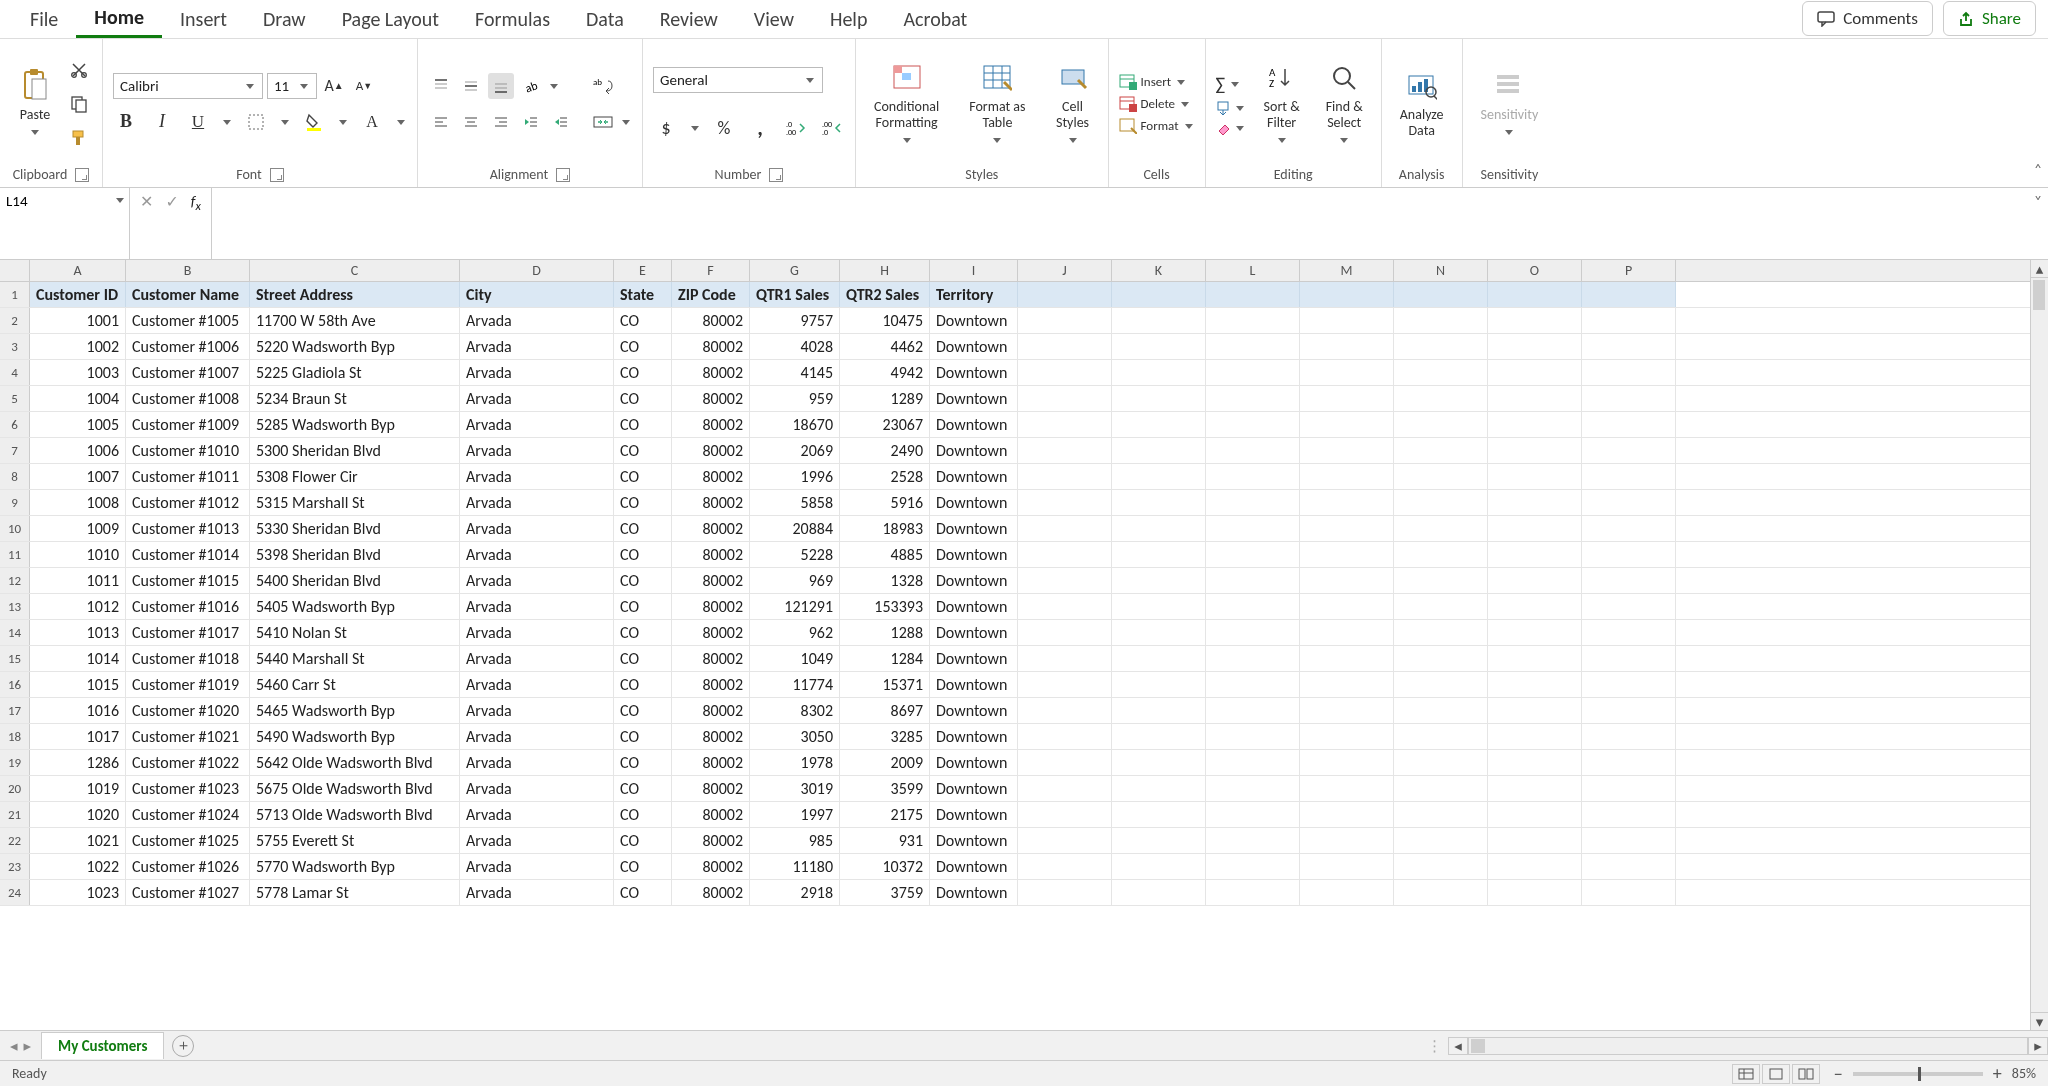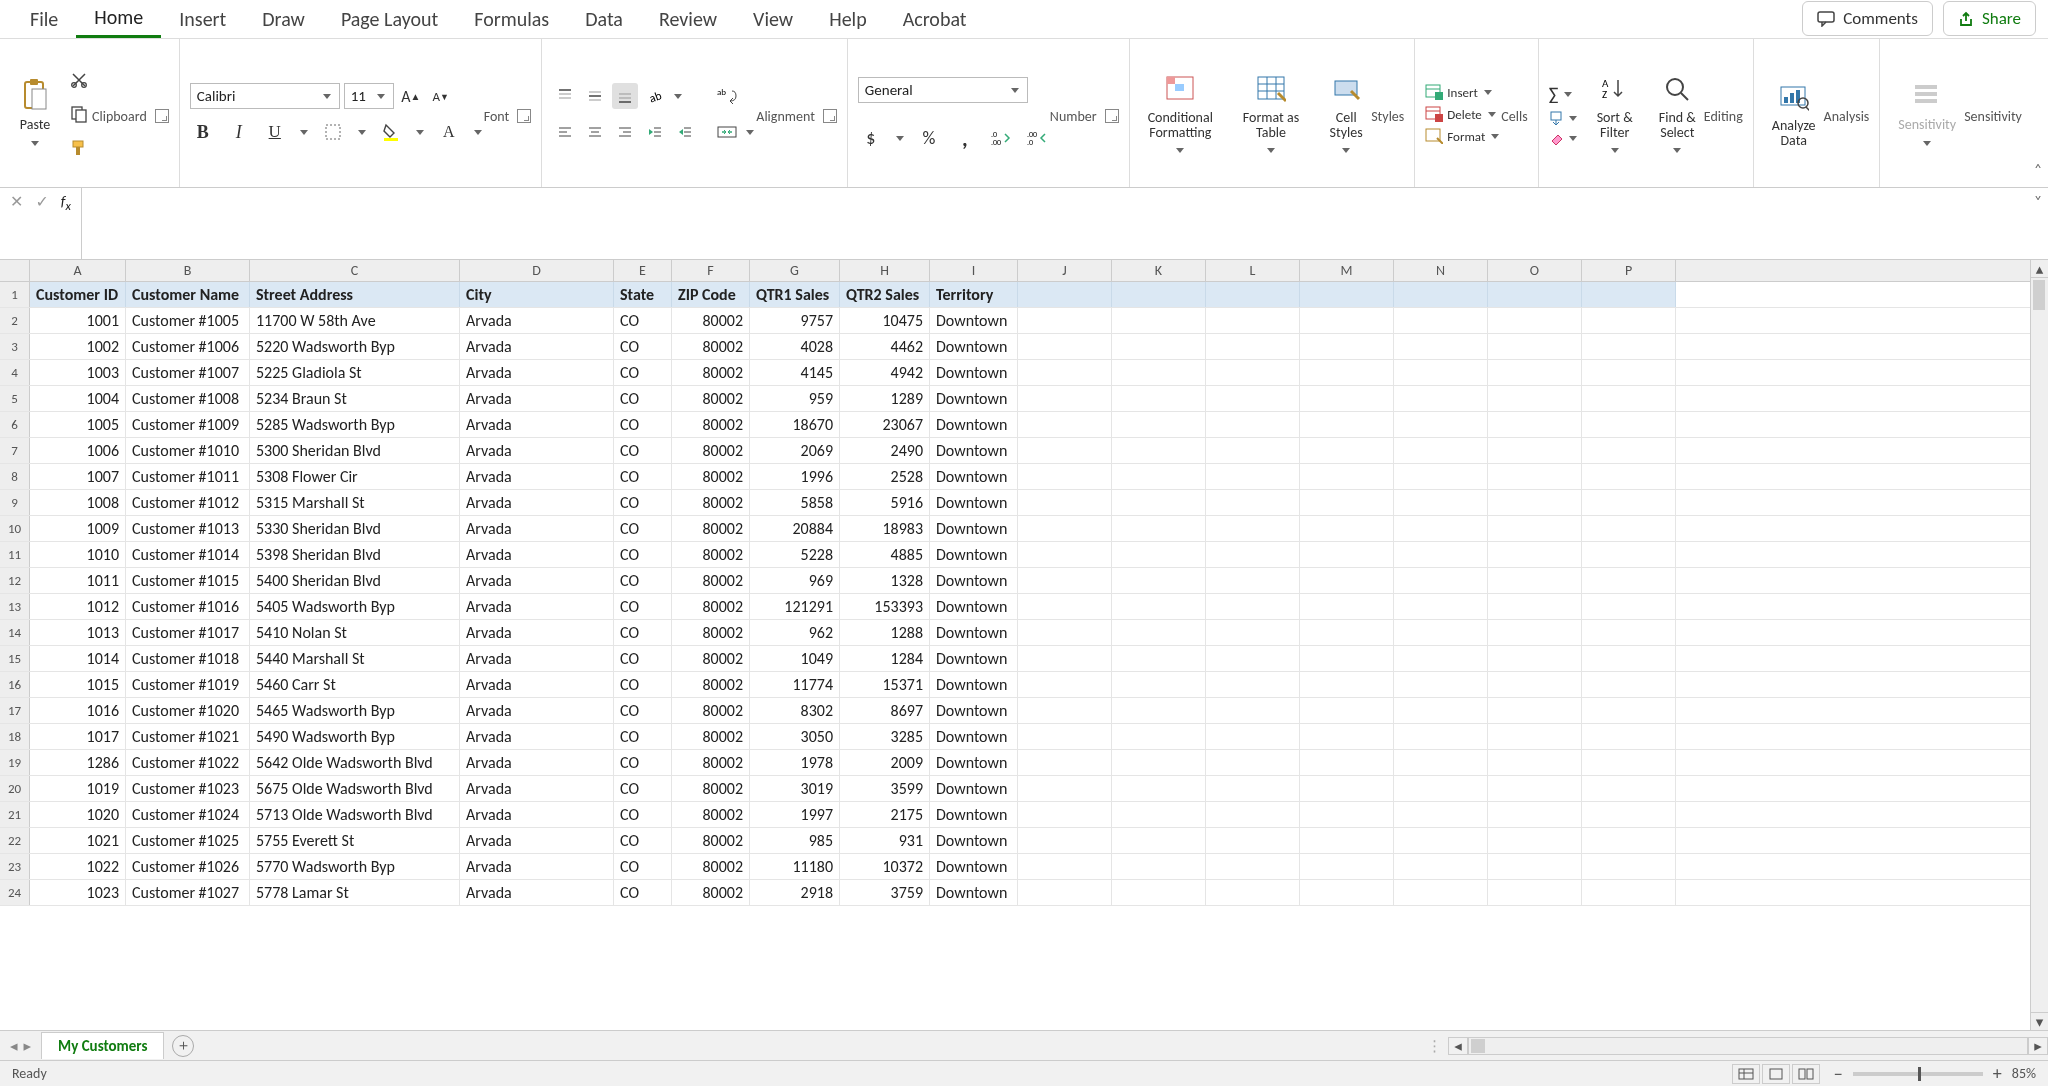--- a/index.html
+++ b/index.html
@@ -1,28 +1,28 @@
 <!DOCTYPE html>
 <html><head>
 <meta charset="utf-8">
 <style>
 * { margin:0; padding:0; box-sizing:border-box; font-family:"Segoe UI",Calibri,Arial,sans-serif; user-select:none; }
 body { background:#fff; width:2048px; height:1086px; overflow:hidden; display:flex; flex-direction:column; font-size:15px; color:#222; }
 
 
 .tabs { display:flex; align-items:center; height:38px; padding:0 12px; border-bottom:1px solid transparent; }
 .tab { padding:6px 18px; font-size:20px; color:#444; cursor:pointer; }
-.tab.active { font-weight:400; border-bottom:3px solid #107c10; color:#222; }
+.tab.active { font-weight:700; border-bottom:3px solid #107c10; color:#222; }
 .spacer { flex:1; }
 .round-btn { border:1px solid #ccc; border-radius:6px; padding:6px 14px; margin-left:10px; display:flex; align-items:center; gap:8px; font-size:17px; color:#333; cursor:pointer; }
 .round-btn.green { color:#107c10; }
 
 
 .ribbon { display:flex; height:150px; border-top:1px solid #ddd; border-bottom:1px solid #ccc; background:#fff; }
-.group { display:flex; flex-direction:row; justify-content:space-between; border-right:1px solid #ddd; padding:6px 10px 4px; }
+.group { display:flex; flex-direction:column; justify-content:space-between; border-right:1px solid #ddd; padding:6px 10px 4px; }
 .group-body { flex:1; display:flex; align-items:center; gap:6px; }
 .group-label { text-align:center; font-size:14px; color:#555; padding-top:4px; display:flex; justify-content:center; align-items:center; gap:8px; }
 .dlaunch { width:14px; height:14px; border:1px solid #888; position:relative; }
 .dlaunch::after{ content:''; position:absolute; right:1px; bottom:1px; width:4px; height:4px; border-right:1px solid #888; border-bottom:1px solid #888; }
 .big-btn { display:flex; flex-direction:column; align-items:center; gap:4px; font-size:14px; color:#333; padding:4px 8px; cursor:pointer; line-height:1.1; text-align:center; }
 .big-btn .ico { width:34px; height:34px; display:flex; align-items:center; justify-content:center; }
 .col { display:flex; flex-direction:column; gap:8px; }
 .row { display:flex; align-items:center; gap:4px; }
 .icon-btn { width:26px; height:26px; display:flex; align-items:center; justify-content:center; color:#333; cursor:pointer; border-radius:3px; }
 .drop { width:12px; height:12px; display:inline-block; }
@@ -509,20 +509,24 @@
     </div>
     <div class="group-label">
         <span>Sensitivity</span>
       </div>
   </div>
 
   <span class="collapse">˄</span>
 </div>
 
 <div class="fbar">
+  <div class="namebox">
+    <input value="L14" style="">
+    <span class="drop" style="margin:6px 4px 0 0"></span>
+  </div>
   <div class="fx-tools">
     <span style="color:#999;font-size:16px">✕</span>
     <span style="color:#999;font-size:16px">✓</span>
     <span style="font-style:italic;font-size:15px">f<sub>x</sub></span>
   </div>
   <div class="fx-input"><input value="" style=""></div>
   <div class="expand">˅</div>
 </div>
 
 <div class="grid-wrap">

